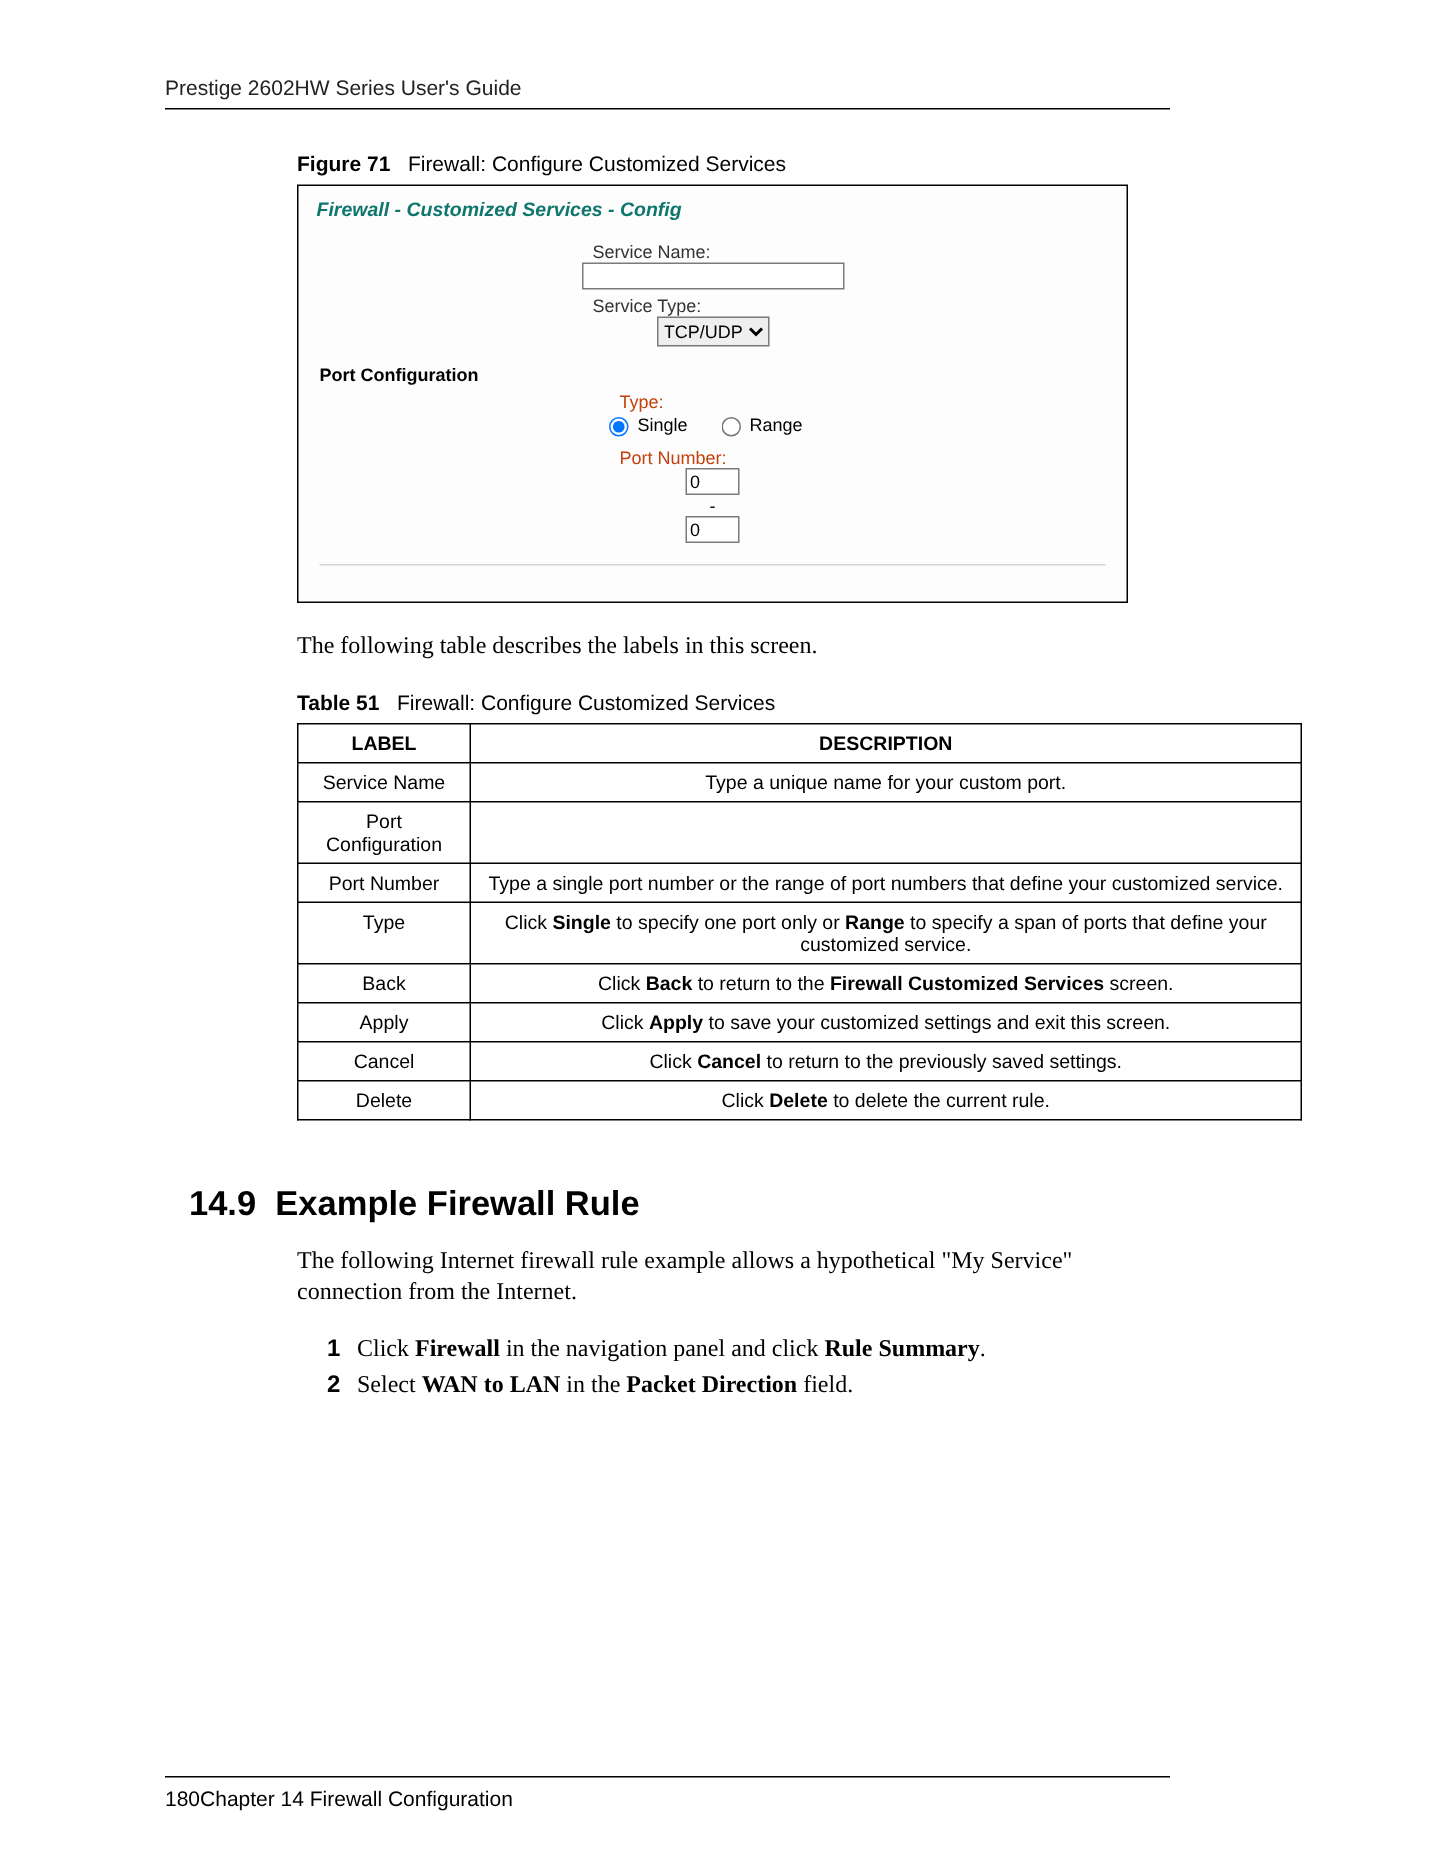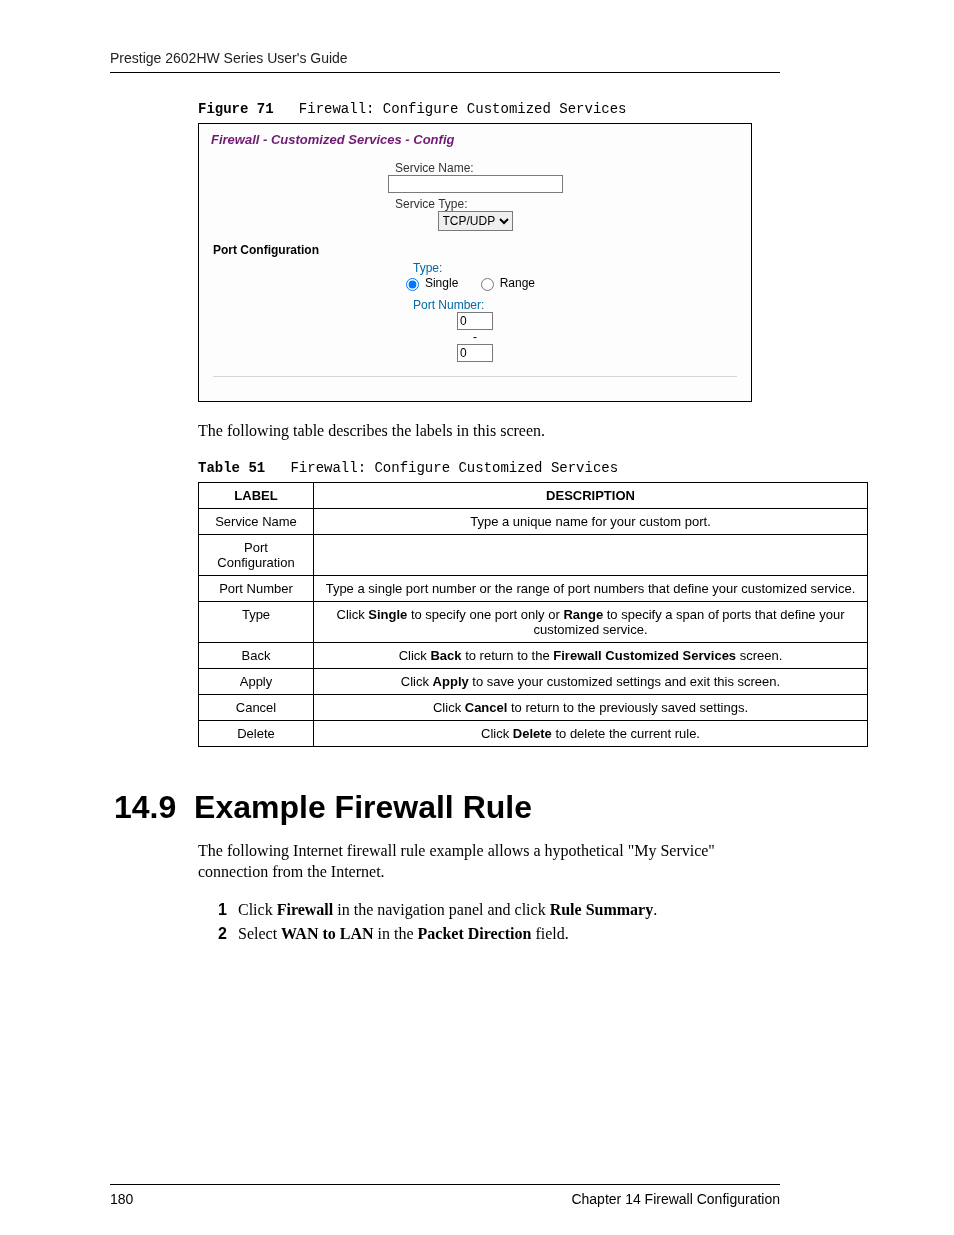--- a/index.html
+++ b/index.html
@@ -19,60 +19,60 @@
   }
   .header-bar {
     font-family: Arial, Helvetica, sans-serif;
     font-size: 14px;
     color: #222;
     padding-bottom: 6px;
     border-bottom: 1px solid #000;
     margin-bottom: 28px;
   }
   .fig-caption, .table-caption {
-    font-family: Liberation Mono, monospace;
+    font-family: Liberation Sans, sans-serif;
     font-size: 14px;
     margin: 14px 0 6px 88px;
   }
   .fig-caption .bold, .table-caption .bold {
     font-weight: bold;
   }
   
   .shot {
     margin-left: 88px;
     width: 552px;
     border: 1px solid #000;
     background: #fdfdfd;
     font-family: Arial, Helvetica, sans-serif;
     font-size: 12px;
   }
   .shot-title {
     padding: 8px 12px 6px 12px;
-    color: #701a75;
+    color: #0f766e;
     font-style: italic;
     font-weight: bold;
     font-size: 13px;
   }
   .shot-body {
     padding: 4px 14px 14px 14px;
   }
   .form-row {
     display: flex;
     align-items: center;
     margin: 4px 0;
     flex-direction: column;
   }
   .form-label {
     width: 160px;
     color: #333;
   }
   .form-label-indent {
     width: 160px;
     padding-left: 18px;
-    color: #0369a1;
+    color: #c2410c;
     box-sizing: border-box;
   }
   .text-input {
     font-family: Arial, Helvetica, sans-serif;
     font-size: 12px;
     height: 18px;
     border: 1px solid #7a7a7a;
     background: #fff;
     box-sizing: border-box;
     padding: 0 2px;
@@ -135,23 +135,23 @@
     vertical-align: top;
   }
   table.desc th {
     font-weight: bold;
     background: #fff;
   }
   table.desc th.col1 { width: 100px; }
   
   h2.section {
     font-family: Arial, Helvetica, sans-serif;
-    font-size: 32px;
-    font-weight: bold;
-    margin: 42px 0 14px 4px;
+    font-size: 23px;
+    font-weight: bold;
+    margin: 42px 0 14px 16px;
   }
   
   .step {
     margin: 6px 0 6px 108px;
     font-size: 16px;
     display: flex;
     gap: 6px;
   }
   .step .num {
     font-family: Arial, Helvetica, sans-serif;
@@ -162,21 +162,20 @@
   .footer {
     position: absolute;
     bottom: 28px;
     left: 110px;
     right: 80px;
     border-top: 1px solid #000;
     padding-top: 6px;
     font-family: Arial, Helvetica, sans-serif;
     font-size: 14px;
     display: flex;
-    justify-content: space-between;
   }
 </style>
 </head>
 <body>
 
 <div class="page">
 
   <div class="header-bar">Prestige 2602HW Series User's Guide</div>
 
   <div class="fig-caption">

